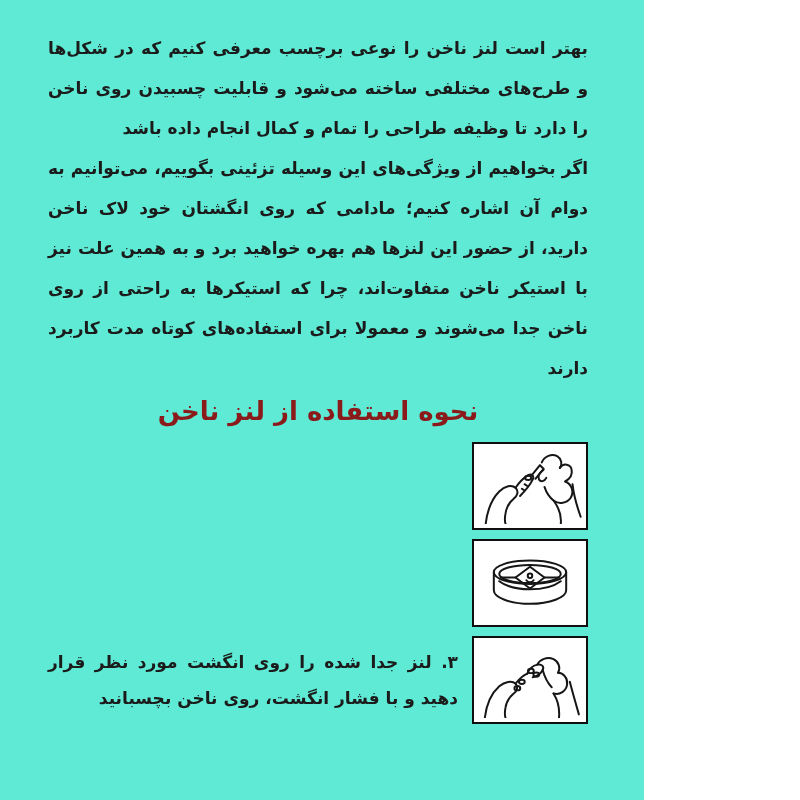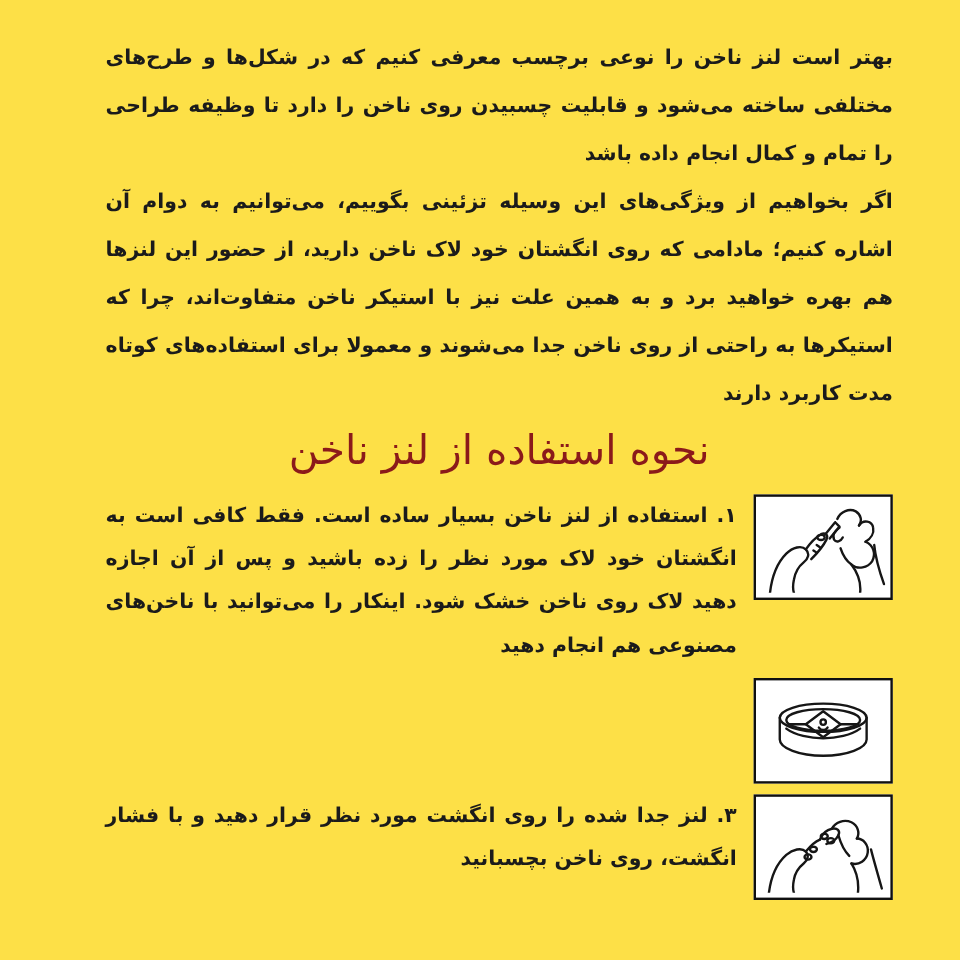--- a/index.html
+++ b/index.html
@@ -2,47 +2,47 @@
 <html lang="fa" style="--heading-color: #8b1a1a;"><head>
 <meta charset="utf-8">
 <style>
   html,body { margin:0; padding:0; background:#ffffff; }
   body {
     width:800px; height:800px;
     font-family:"DejaVu Sans", sans-serif;
     color:#1b1b1b;
   }
   .page {
-    width:800px; height:800px;
+    width:644px; height:800px;
     box-sizing:border-box;
-    padding:28px 56px 0 88px;
+    padding:28px 56px 0 48px;
     direction:rtl;
     overflow:hidden;
-    background:#fde047;
+    background:#5eead4;
   }
   .intro p {
     margin:0;
     font-size:17px;
     font-weight:700;
     line-height:40px;
     text-align:justify;
   }
   .heading {
     margin:8px 0 16px 0;
     text-align:center;
-    font-size:34px;
-    font-weight:400;
+    font-size:26px;
+    font-weight:700;
     color:var(--heading-color, #8b1a1a);
     letter-spacing:0;
   }
   .step-row {
     display:flex;
     gap:14px;
     margin-bottom:9px;
-    align-items:flex-start;
+    align-items:center;
   }
   .step-row.top { align-items:flex-start; }
   .frame {
     flex:0 0 116px;
     width:116px; height:88px;
     box-sizing:border-box;
     border:2px solid #101010;
     background:#ffffff;
     display:flex; align-items:center; justify-content:center;
   }
@@ -79,21 +79,20 @@
           <path d="M58,30 L67,19 M62,34 L71,23 M67,19 L71,23"></path>
           <path d="M69,16 C72,9 80,6 86,9 C91,12 92,18 89,22"></path>
           <path d="M89,22 C93,16 101,18 102,24 C103,29 100,34 95,37"></path>
           <path d="M95,37 C102,40 105,48 101,55 C97,61 88,63 82,58 C78,55 74,49 72,43"></path>
           <path d="M82,58 C88,66 91,75 90,84"></path>
           <path d="M112,76 C107,62 104,50 103,40"></path>
           <path d="M71,24 C67,27 64,31 66,35 C68,38 72,37 74,33"></path>
         </g>
       </svg>
     </div>
-    <p class="step-text">۱. استفاده از لنز ناخن بسیار ساده است. فقط کافی است به انگشتان خود لاک مورد نظر را زده باشید و پس از آن اجازه دهید لاک روی ناخن خشک شود. اینکار را می‌توانید با ناخن‌های مصنوعی هم انجام دهید</p>
   </div>
 
   <div class="step-row top">
     <div class="frame">
       <svg viewBox="0 0 112 84">
         <g fill="none" stroke="#161616" stroke-width="2.2" stroke-linecap="round" stroke-linejoin="round">
           <ellipse cx="56" cy="30" rx="40" ry="13"></ellipse>
           <ellipse cx="56" cy="32" rx="34" ry="10"></ellipse>
           <path d="M16,30 L16,50 C16,58 34,65 56,65 C78,65 96,58 96,50 L96,30"></path>
           <path d="M22,40 C30,46 44,49 56,49 C68,49 82,46 90,40"></path>

